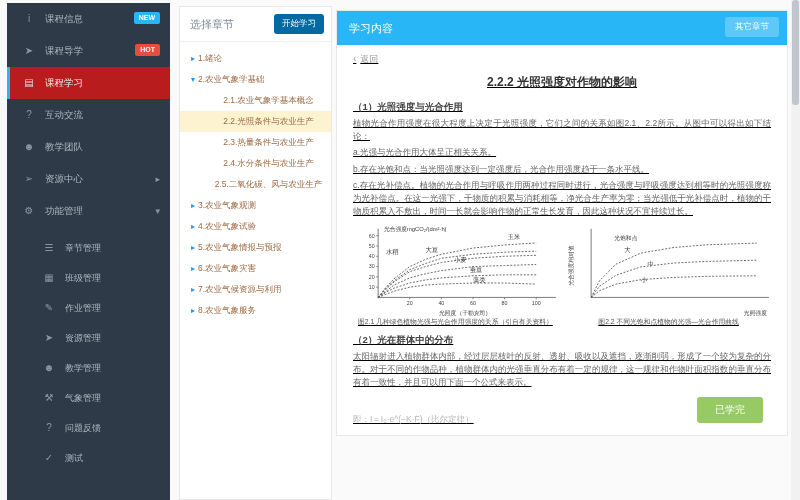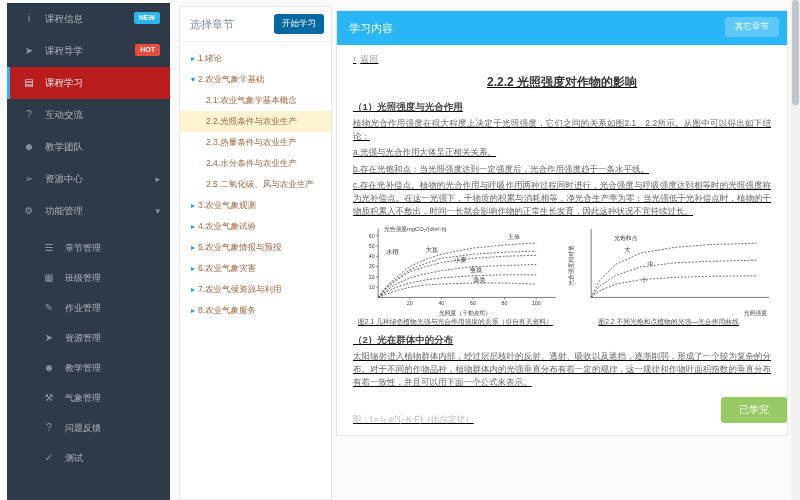--- a/index.html
+++ b/index.html
@@ -23,41 +23,41 @@
     border:1px solid #e8e8e8;box-sizing:border-box;}
   .chap-head{position:relative;height:34px;border-bottom:1px solid #f0f0f0;}
   .chap-title{position:absolute;left:10px;top:10px;font-size:11px;color:#7f8c99;}
   .start-btn{position:absolute;right:7px;top:7px;background:#0369a1;color:#fff;border:none;
     font-size:8.5px;padding:4px 8px;border-radius:3px;cursor:pointer;}
   .tree{padding-top:6px;}
   .trow{position:relative;height:21px;line-height:21px;font-size:8.5px;color:#9d6a45;
     white-space:nowrap;overflow:hidden;cursor:pointer;}
   .trow .tar{display:inline-block;width:10px;color:#2196f3;font-size:8px;text-align:center;}
   .trow.lvl0{padding-left:8px;}
-  .trow.lvl1{padding-left:26px;}
+  .trow.lvl1{padding-left:26px;text-align:center;}
   .trow.sel{background:#fdf3d1;}
   
   .main{position:absolute;left:336px;top:10px;width:452px;height:426px;background:#fff;
     border:1px solid #e8e8e8;box-sizing:border-box;text-decoration:underline;}
   .mhead{position:relative;height:34px;background:#29b6f6;}
   .mhead-title{position:absolute;left:12px;top:10px;color:#fff;font-size:11px;}
   .other-btn{position:absolute;right:8px;top:6px;background:rgba(255,255,255,.25);color:#fff;
     border:none;font-size:8.5px;padding:4px 10px;border-radius:3px;cursor:pointer;}
   .mbody{position:relative;padding:8px 16px 0 16px;height:384px;box-sizing:border-box;overflow:hidden;}
   .back{font-size:9px;color:#999;cursor:pointer;}
   .back .bk{margin-right:4px;font-size:10px;}
   .ctitle{text-align:center;font-size:12px;font-weight:bold;color:#333;margin:8px 0 10px 0;}
   .sec-h{font-size:9.5px;font-weight:bold;color:#444;margin:7px 0 3px 0;}
   .para{font-size:8.5px;color:#666;line-height:1.55;margin:3px 0;text-align:justify;}
   .para.faint{color:#b5b5b5;margin-top:24px;}
   .figs{display:flex;justify-content:space-between;margin:6px 0 2px 0;}
   .fig{width:49%;margin:0;}
   .fig svg{width:100%;display:block;}
   .cap{font-size:6.8px;color:#555;text-align:center;line-height:1.3;margin-top:1px;}
-  .done-btn{position:absolute;right:0;bottom:12px;background:#97c965;color:#fff;border:none;
+  .done-btn{position:absolute;right:24px;bottom:12px;background:#97c965;color:#fff;border:none;
     font-size:10px;padding:6px 18px;border-radius:3px;cursor:pointer;}
   
   .sbar{position:absolute;right:0;top:0;width:9px;height:500px;background:#f1f1f1;}
   .sthumb{position:absolute;right:1px;top:0;width:7px;height:105px;background:#c0c6cc;border-radius:3px;}
 </style>
 </head>
 <body>
 
 <nav class="sidebar">
   <div class="srow">

